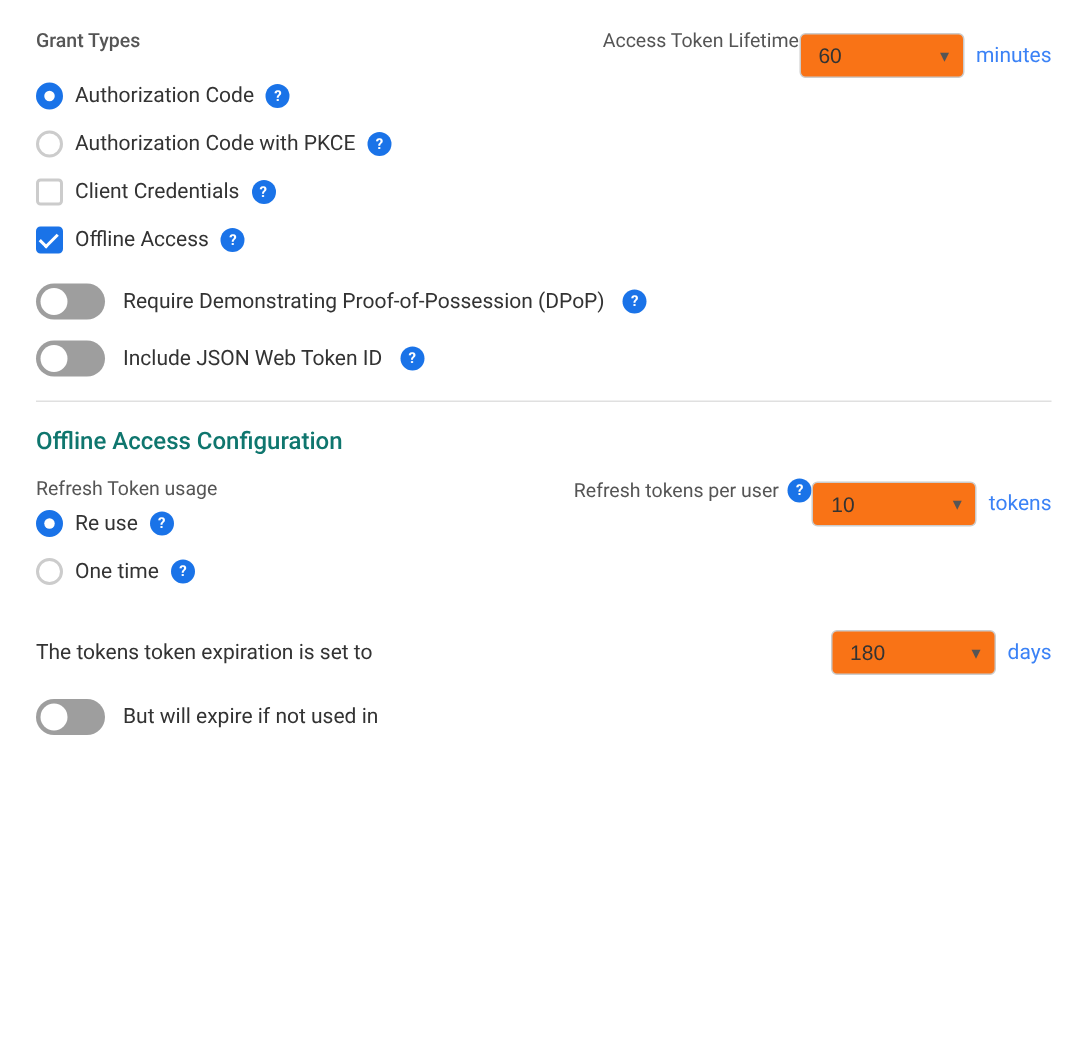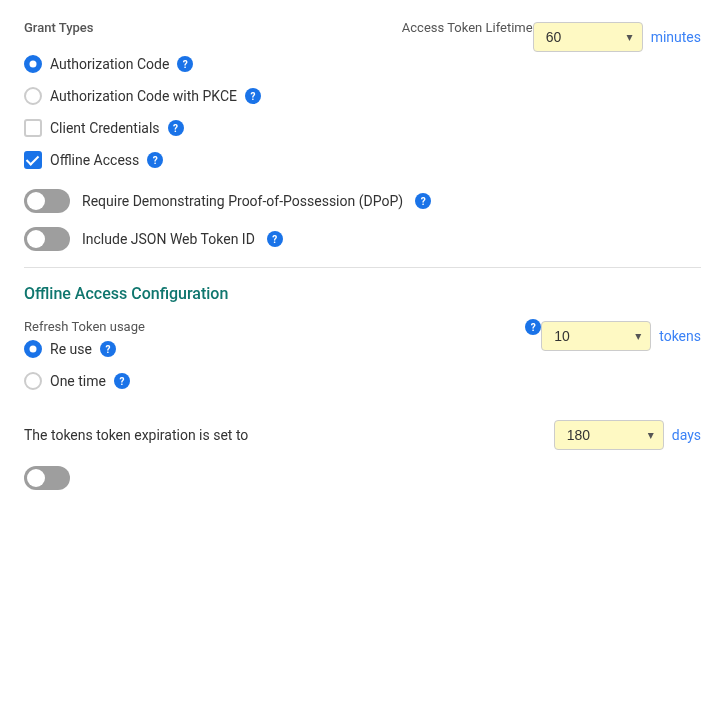--- a/index.html
+++ b/index.html
@@ -178,21 +178,21 @@
       display: inline-block;
     }
 
     select {
       appearance: none;
       border: 1px solid #ccc;
       border-radius: 4px;
       padding: 6px 32px 6px 12px;
       font-size: 14px;
       color: #333;
-      background: #fef9c3;
+      background: #f97316;
       cursor: pointer;
       min-width: 110px;
     }
 
     .select-arrow {
       position: absolute;
       right: 10px;
       top: 50%;
       transform: translateY(-50%);
       pointer-events: none;
@@ -330,20 +330,21 @@
 
     <div class="radio-item">
       <input type="radio" name="refreshUsage" style="">
       <span>One time</span>
       <span class="help-icon">?</span>
     </div>
   </div>
 
   <div class="main-right">
     <div class="field-label-row">
+      <span>Refresh tokens per user</span>
       <span class="help-icon">?</span>
     </div>
     <div class="access-token-section">
       <div class="select-wrapper">
         <select>
           <option value="10" selected="">10</option>
           <option value="5">5</option>
           <option value="20">20</option>
           <option value="50">50</option>
         </select>
@@ -370,13 +371,14 @@
     </div>
     <span class="units-label">days</span>
   </div>
 </div>
 
 <div class="toggle-row" style="margin-top:16px;">
   <label class="toggle-switch">
     <input type="checkbox" style="">
     <span class="toggle-slider"></span>
   </label>
+  <span class="toggle-label">But will expire if not used in</span>
 </div>
 
 </body></html>

